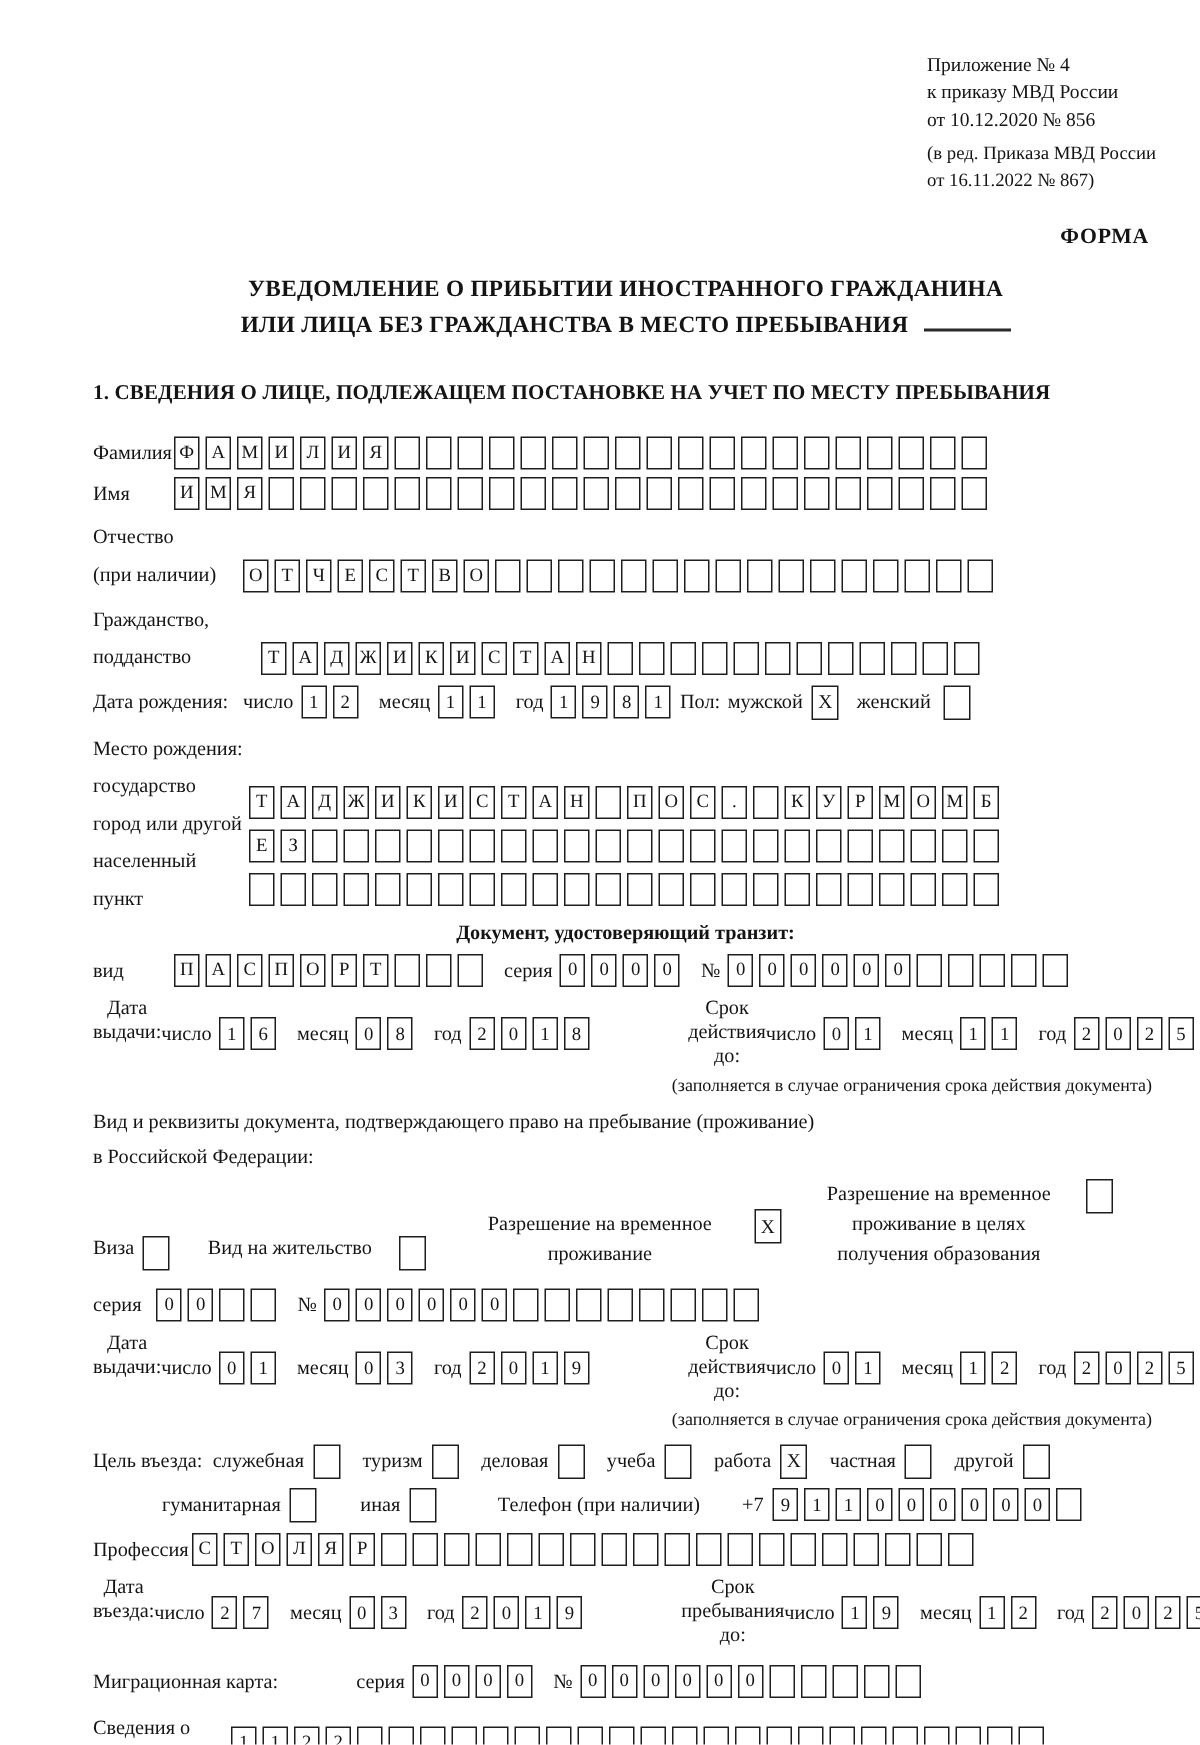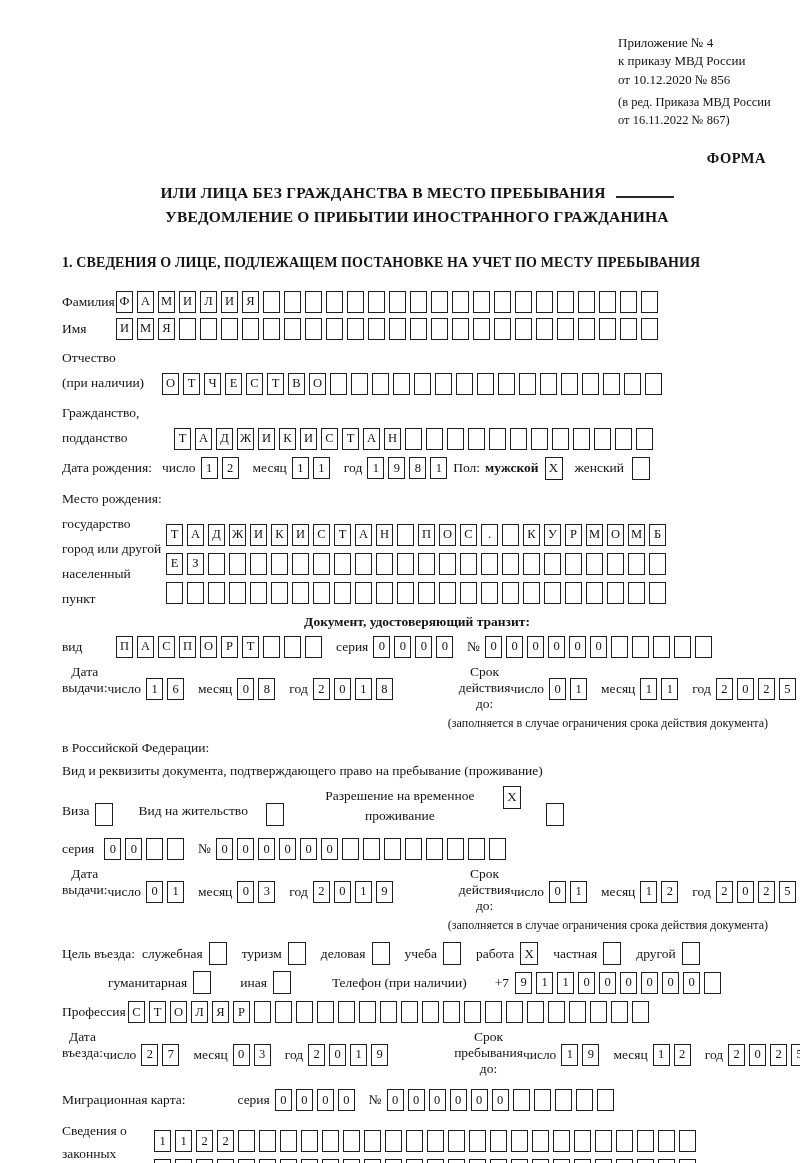--- a/index.html
+++ b/index.html
@@ -71,24 +71,24 @@
     <div>от 10.12.2020 № 856</div>
     <div class="amend">
       <div>(в ред. Приказа МВД России</div>
       <div>от 16.11.2022 № 867)</div>
     </div>
   </div>
 
   <div class="forma">ФОРМА</div>
 
   <div class="title">
+    <div>УВЕДОМЛЕНИЕ О ПРИБЫТИИ ИНОСТРАННОГО ГРАЖДАНИНА</div>
     <div>
       <span>ИЛИ ЛИЦА БЕЗ ГРАЖДАНСТВА В МЕСТО ПРЕБЫВАНИЯ</span><span class="uline"></span>
     </div>
-    <div>УВЕДОМЛЕНИЕ О ПРИБЫТИИ ИНОСТРАННОГО ГРАЖДАНИНА</div>
   </div>
 
   <div class="section-title">1. СВЕДЕНИЯ О ЛИЦЕ, ПОДЛЕЖАЩЕМ ПОСТАНОВКЕ НА УЧЕТ ПО МЕСТУ ПРЕБЫВАНИЯ</div>
 
   <div class="body-fields">
 
     <div class="row">
       <span class="lbl w54">Фамилия</span>
       <span class="boxes">
           <span class="cell">Ф</span>
@@ -230,21 +230,21 @@
           <span class="cell">1</span>
         </span>
       <span class="dlbl">год</span>
       <span class="boxes">
           <span class="cell">1</span>
           <span class="cell">9</span>
           <span class="cell">8</span>
           <span class="cell">1</span>
         </span>
       <span style="margin-left:2px;">Пол:</span>
-      <span style="margin:0 6px 0 5px;font-weight:bold;">мужской</span>
+      <span style="margin:0 6px 0 5px;">мужской</span>
       <span class="cell checkbox">X</span>
       <span style="margin:0 8px 0 8px;">женский</span>
       <span class="cell checkbox"></span>
     </div>
 
     <div class="row top" style="margin-top:6px; margin-bottom:2px;">
       <span class="lbl-stack w104">
         <span>Место рождения:</span>
         <span>государство</span>
         <span>город или другой</span>
@@ -412,37 +412,38 @@
               <span class="cell">2</span>
               <span class="cell">0</span>
               <span class="cell">2</span>
               <span class="cell">5</span>
             </span>
         </div>
       </div>
     </div>
     <div class="note">(заполняется в случае ограничения срока действия документа)</div>
 
+    <div class="plain">Вид и реквизиты документа, подтверждающего право на пребывание (проживание)</div>
     <div class="plain">в Российской Федерации:</div>
-    <div class="plain">Вид и реквизиты документа, подтверждающего право на пребывание (проживание)</div>
 
     <div class="row top opts">
       <span class="opt-pair">
         <span>Виза</span>
         <span class="cell checkbox" style="margin-left:5px;"></span>
       </span>
       <span class="opt-pair" style="margin-left:22px;">
         <span>Вид на жительство</span>
         <span class="cell checkbox" style="margin-left:18px;"></span>
       </span>
       <span class="opt-pair" style="margin-left:18px;">
         <span class="optwrap w185">Разрешение на временное проживание</span>
         <span class="cell checkbox">X</span>
       </span>
       <span class="opt-pair" style="margin-left:12px;">
+        <span class="optwrap w175">Разрешение на временное проживание в целях получения образования</span>
         <span class="cell checkbox"></span>
       </span>
     </div>
 
     <div class="row" style="margin-top:12px;">
       <span style="margin-right:10px;">серия</span>
       <span class="boxes">
           <span class="cell">0</span>
           <span class="cell">0</span>
           <span class="cell"></span>

